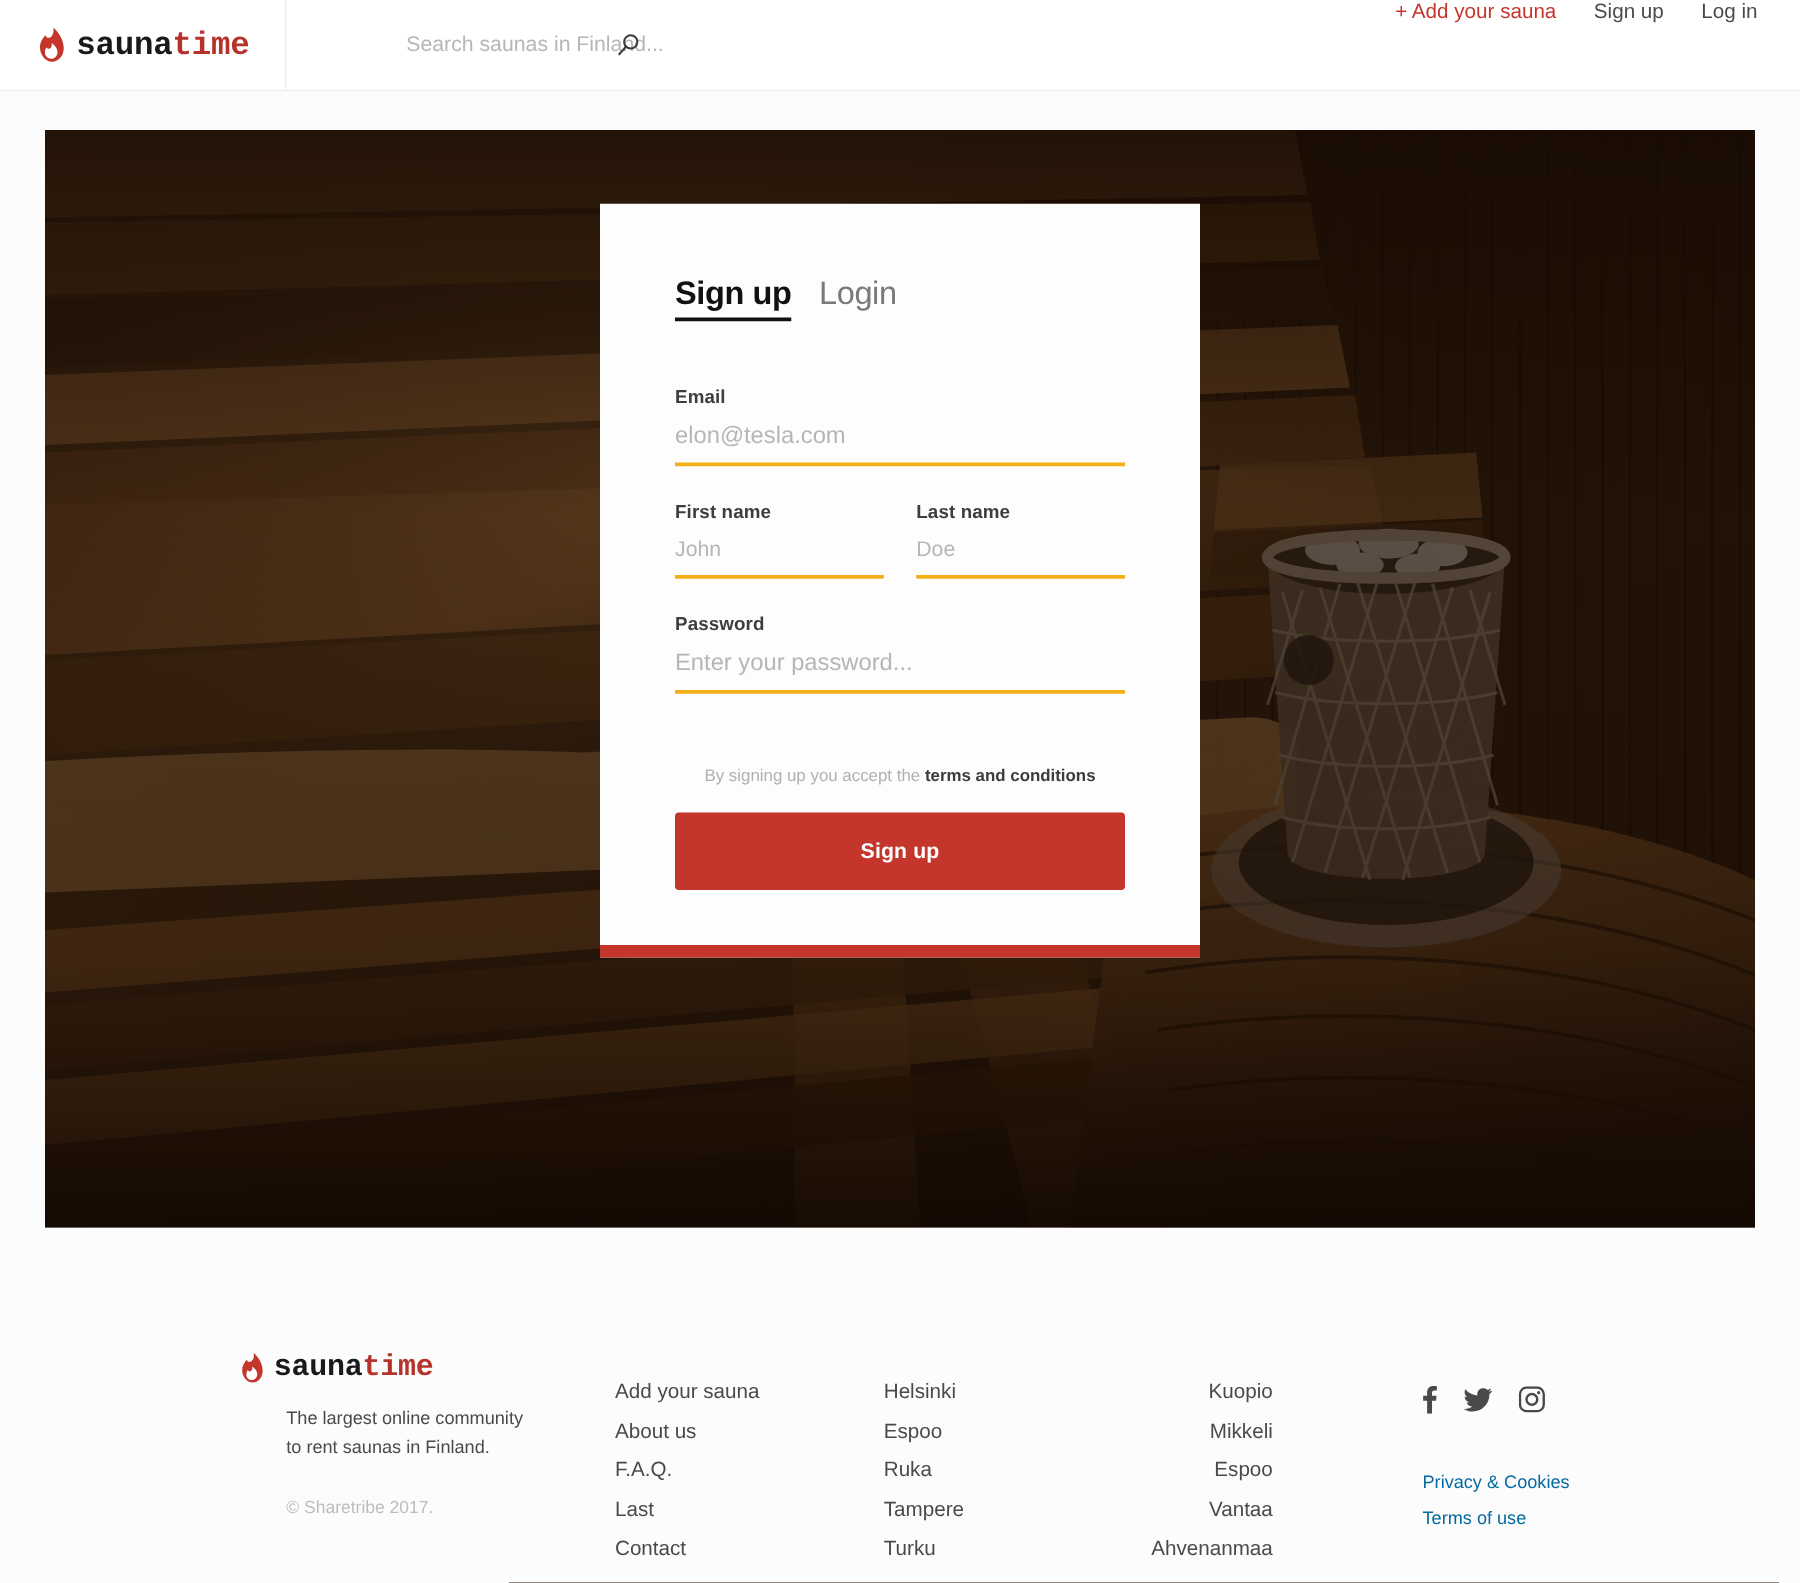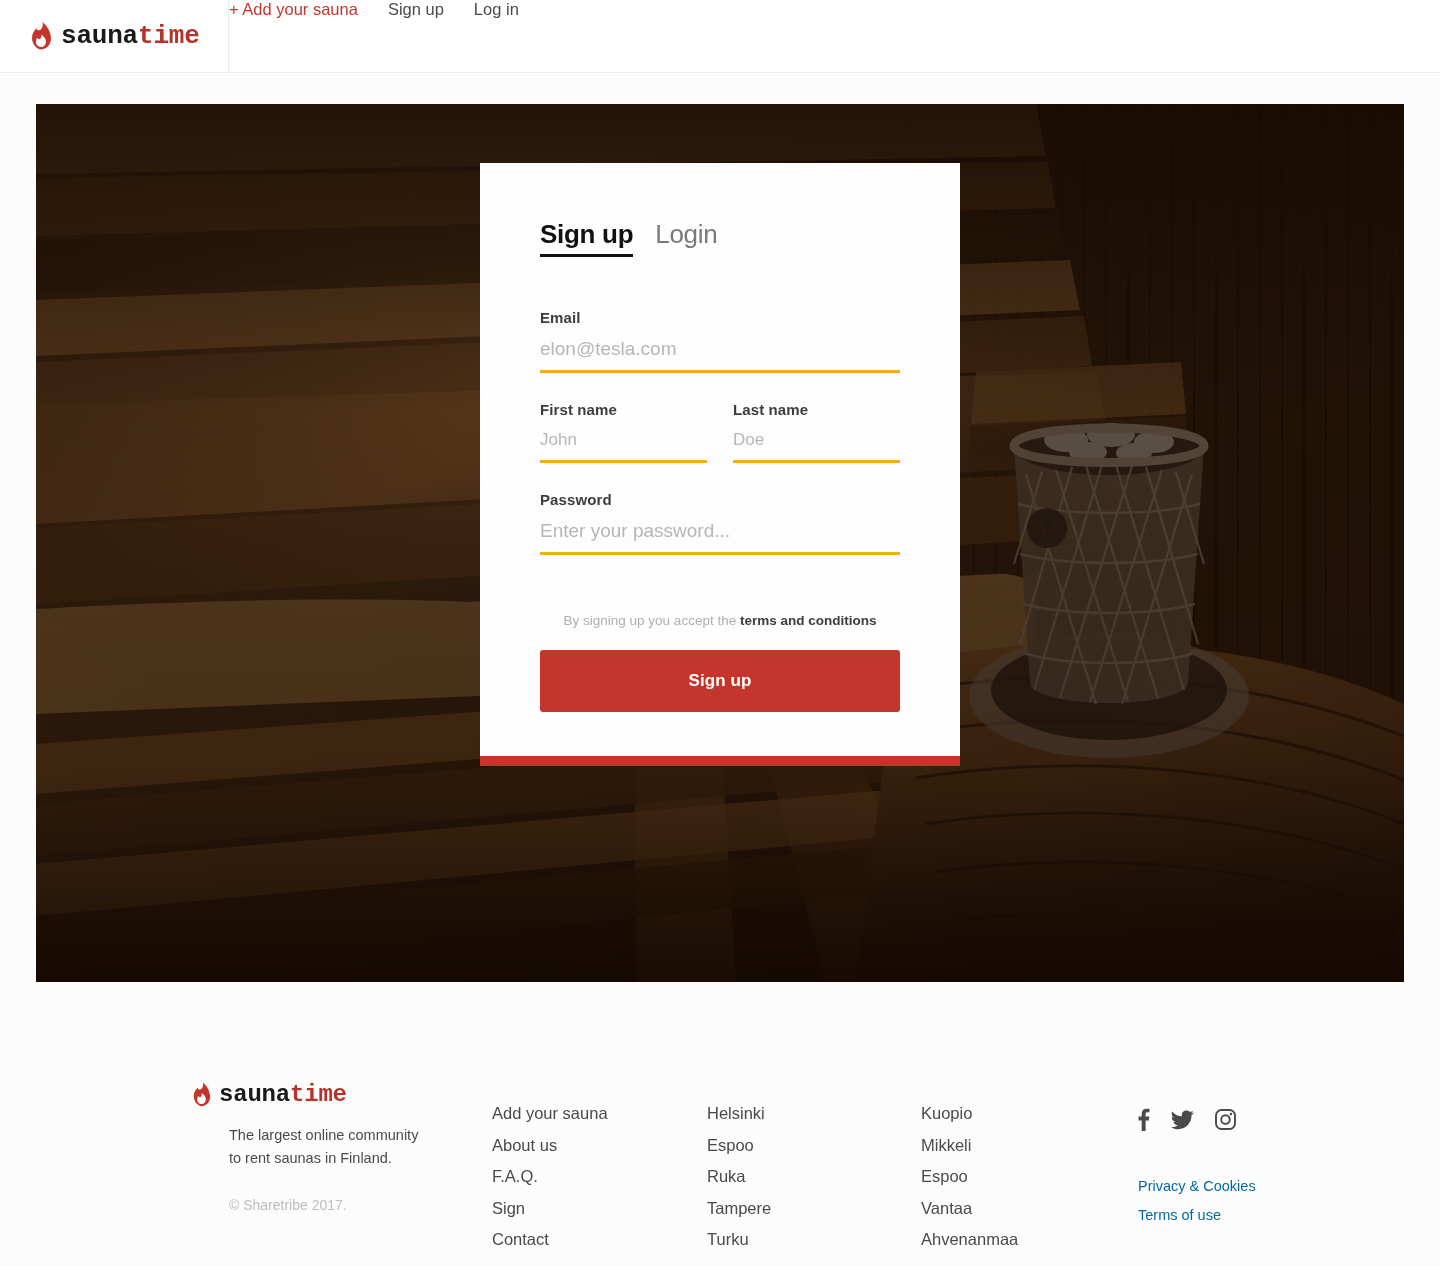--- a/index.html
+++ b/index.html
@@ -214,21 +214,21 @@
     font-size: 14.5px;
     color: #4a4a4a;
     line-height: 1.62;
     margin: 0 0 26px 37px;
   }
   .f-copy { font-size: 14px; color: #bdbdbd; margin-left: 37px; }
 
   .f-col { position: absolute; top: 45px; }
   .f-col.c1 { left: 492px; }
   .f-col.c2 { left: 707px; }
-  .f-col.c3 { left: 921px; }
+  .f-col.c3 { left: 921px; text-align: right; }
   .f-col a {
     display: block;
     font-size: 16.5px;
     color: #4a4a4a;
     text-decoration: none;
     line-height: 1;
     margin-bottom: 15px;
     cursor: pointer;
     white-space: nowrap;
   }
@@ -252,20 +252,27 @@
 <div class="topbar">
 
   <div class="brand">
     <svg class="flame" viewBox="0 0 22 28">
       <path d="M12.6 0C12.6 0 13.7 4.1 11.3 7.0 9.6 9.1 7.0 8.4 6.3 6.2 4.2 8.6 2.0 11.6 2.0 16.0c0 6.1 4.6 11.4 9.4 11.4 5.1 0 9.6-4.6 9.6-10.8C21 9.8 16.6 3.3 12.6 0z" fill="#c4362c"></path>
       <path d="M11.2 12.4c0 0 .8 2.5-.7 4.0-1.2 1.2-2.8.6-3.2-.7-1.0 1.4-1.4 2.7-1.4 4.1 0 2.9 2.3 5.2 5.0 5.2 2.8 0 5.1-2.3 5.1-5.3 0-3.4-2.5-5.6-4.8-7.3z" fill="#ffffff"></path>
     </svg>
     <div class="brand-word"><span class="b-sauna">sauna</span><span class="b-time">time</span></div>
   </div>
 
+  <div class="searchwrap">
+    <svg class="search-icon" viewBox="0 0 20 20">
+      <circle cx="11.6" cy="7.5" r="5.3" fill="none" stroke="#3d3d3d" stroke-width="1.6"></circle>
+      <line x1="7.7" y1="11.4" x2="2.4" y2="17.4" stroke="#3d3d3d" stroke-width="1.6" stroke-linecap="round"></line>
+    </svg>
+    <input class="search-input" type="text" placeholder="Search saunas in Finland..." style="">
+  </div>
 
   <div class="topnav">
     <a class="accent">+ Add your sauna</a>
     <a>Sign up</a>
     <a>Log in</a>
   </div>
 </div>
 
 <div class="hero">
   <svg class="hero-photo" viewBox="0 0 1368 878" preserveAspectRatio="none">
@@ -456,21 +463,21 @@
       </div>
       <div class="f-tagline" style="white-space:pre-line">The largest online community
 to rent saunas in Finland.</div>
       <div class="f-copy">© Sharetribe 2017.</div>
     </div>
 
     <div class="f-col c1">
       <a>Add your sauna</a>
       <a>About us</a>
       <a>F.A.Q.</a>
-      <a>Sign</a>
+      <a>Last</a>
       <a>Contact</a>
     </div>
 
     <div class="f-col c2">
       <a>Helsinki</a>
       <a>Espoo</a>
       <a>Ruka</a>
       <a>Tampere</a>
       <a>Turku</a>
     </div>

